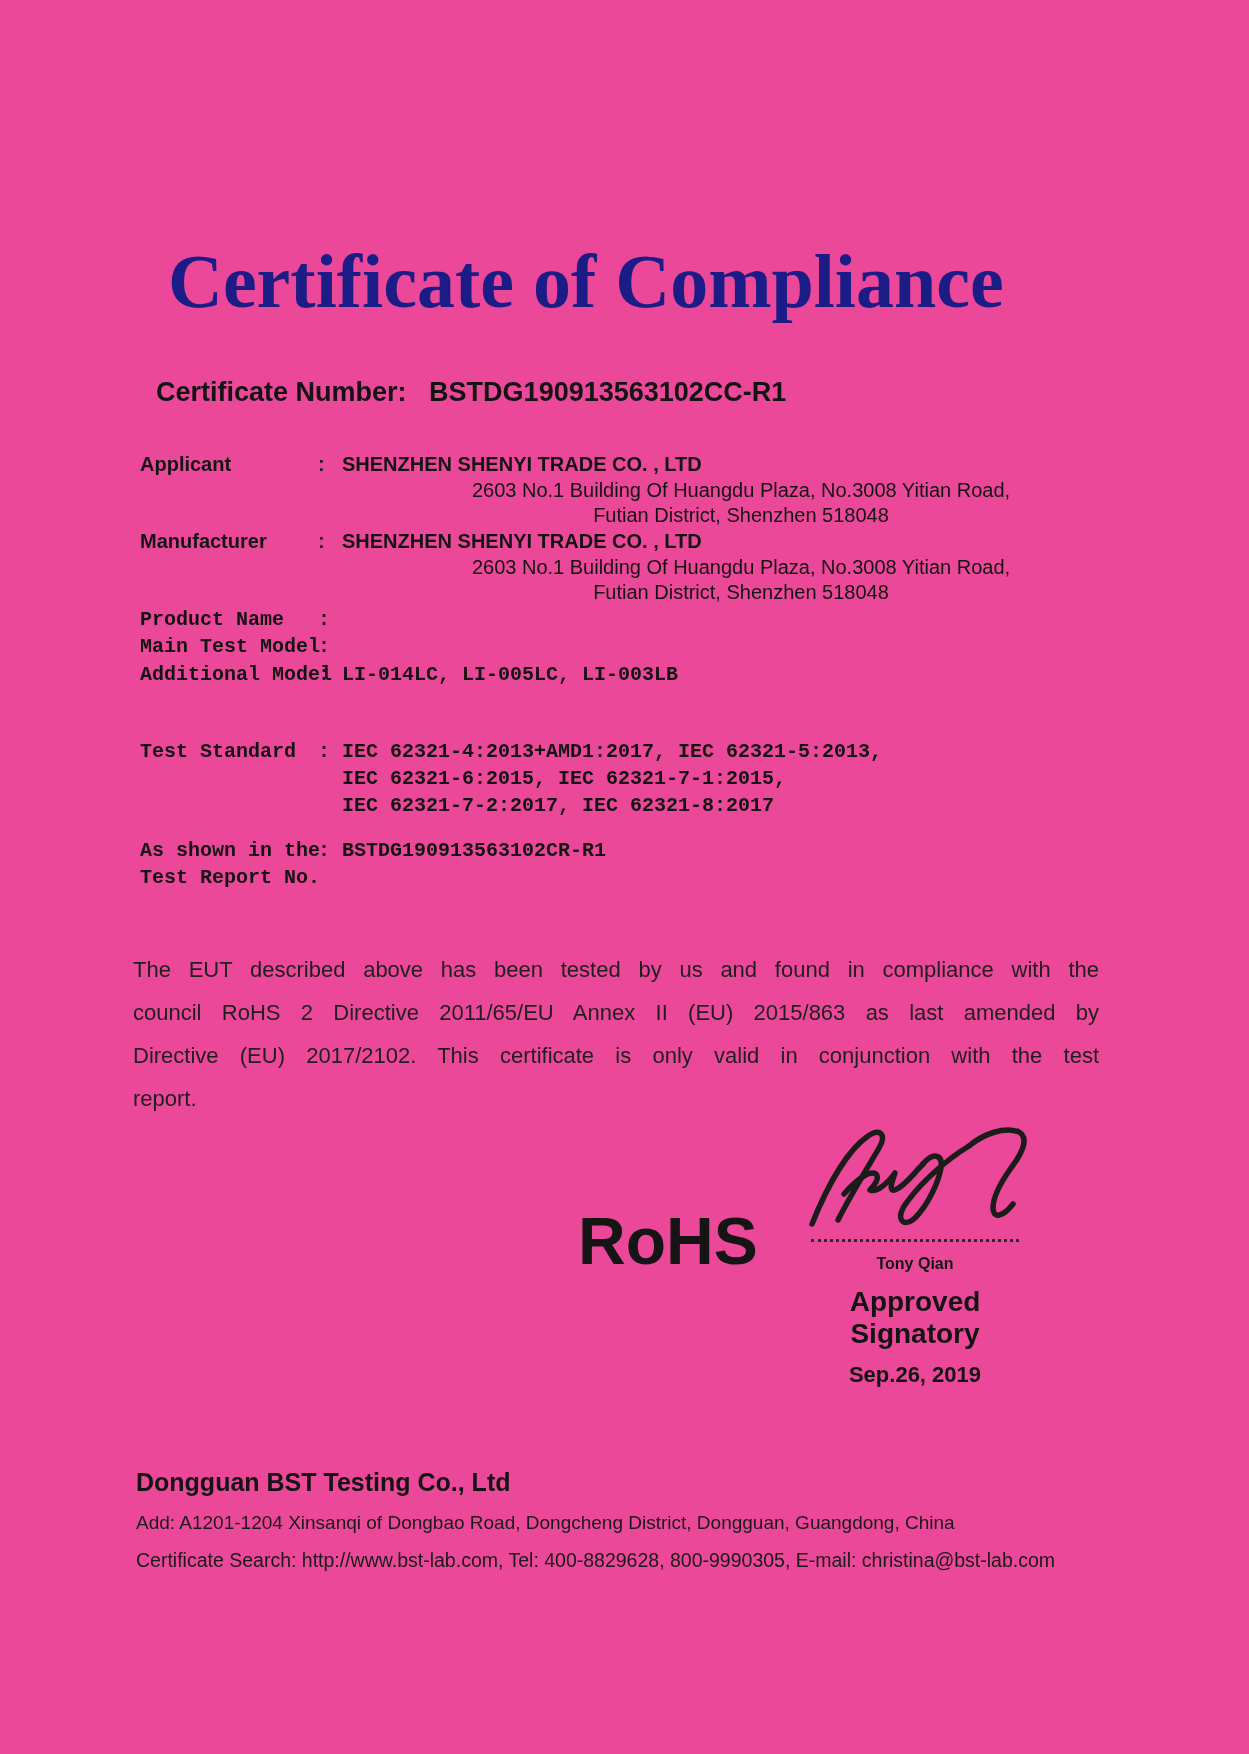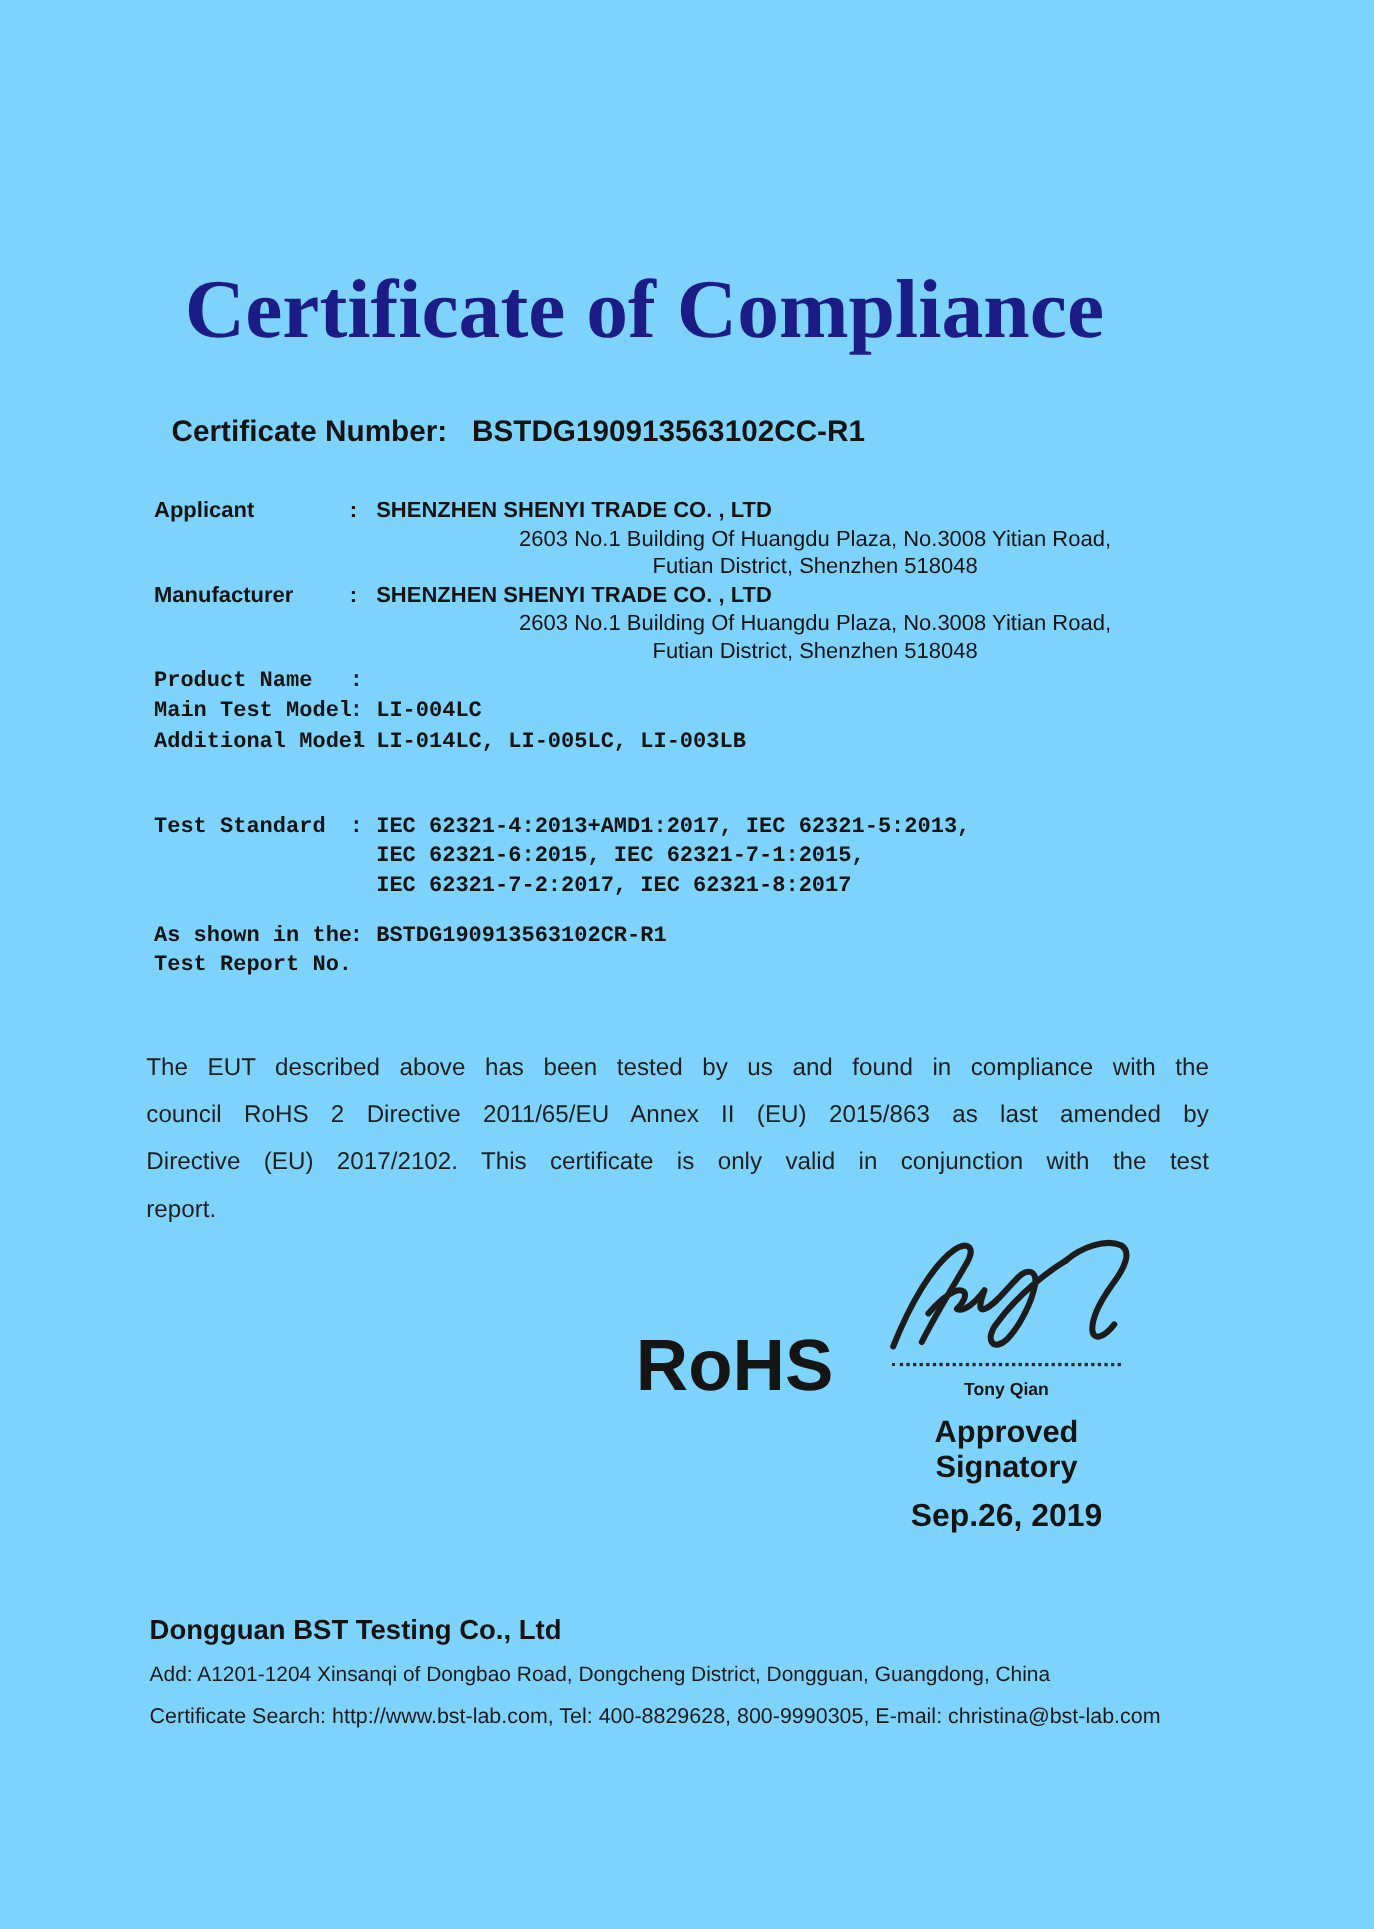--- a/index.html
+++ b/index.html
@@ -1,20 +1,20 @@
 <!DOCTYPE html>
 <html><head>
 <meta charset="utf-8">
 <style>
   html,body { margin:0; padding:0; background:#888; }
   .page {
     position:relative;
     width:1249px; height:1754px;
     margin:0 auto;
-    background:#7dd3fc;
+    background:#ec4899;
     font-family:"Liberation Sans", sans-serif;
     color:#161616;
     overflow:hidden;
   }
 
   
   .doc-title {
     position:absolute; left:168px; top:243px;
     font-family:"Liberation Serif", serif;
     font-weight:bold;
@@ -67,21 +67,21 @@
     text-align:center;
   }
   .sig-svg { display:block; margin:0 auto; }
   .sig-line {
     width:208px; margin:2px auto 0 auto;
     border-bottom:3px dotted #2a2a2a;
     height:0;
   }
   .sig-name  { margin-top:13px; font-size:16px; font-weight:bold; color:#141414; }
   .sig-title { margin-top:13px; font-size:28px; font-weight:bold; color:#141414; }
-  .sig-date  { margin-top:12px; font-size:29px; font-weight:bold; color:#141414; }
+  .sig-date  { margin-top:12px; font-size:22px; font-weight:bold; color:#141414; }
 
   
   .footer-company {
     position:absolute; left:136px; top:1468px;
     font-size:25px; font-weight:bold; color:#141414; white-space:nowrap;
   }
   .footer-address {
     position:absolute; left:136px; top:1512px;
     font-size:19px; color:#1a1a1a; white-space:nowrap;
   }
@@ -124,23 +124,20 @@
   </div>
 
   <div class="frow wide" style="top:606px">
     <div class="flabel">Product Name</div>
     <div class="fcolon">:</div>
   </div>
 
   <div class="frow wide" style="top:633px">
     <div class="flabel">Main Test Model</div>
     <div class="fcolon">:</div>
-    <div class="fval">
-        <div class="vb">LI-004LC</div>
-      </div>
   </div>
 
   <div class="frow wide" style="top:661px">
     <div class="flabel">Additional Model</div>
     <div class="fcolon">:</div>
     <div class="fval">
         <div class="vb">LI-014LC, LI-005LC, LI-003LB</div>
       </div>
   </div>
 

